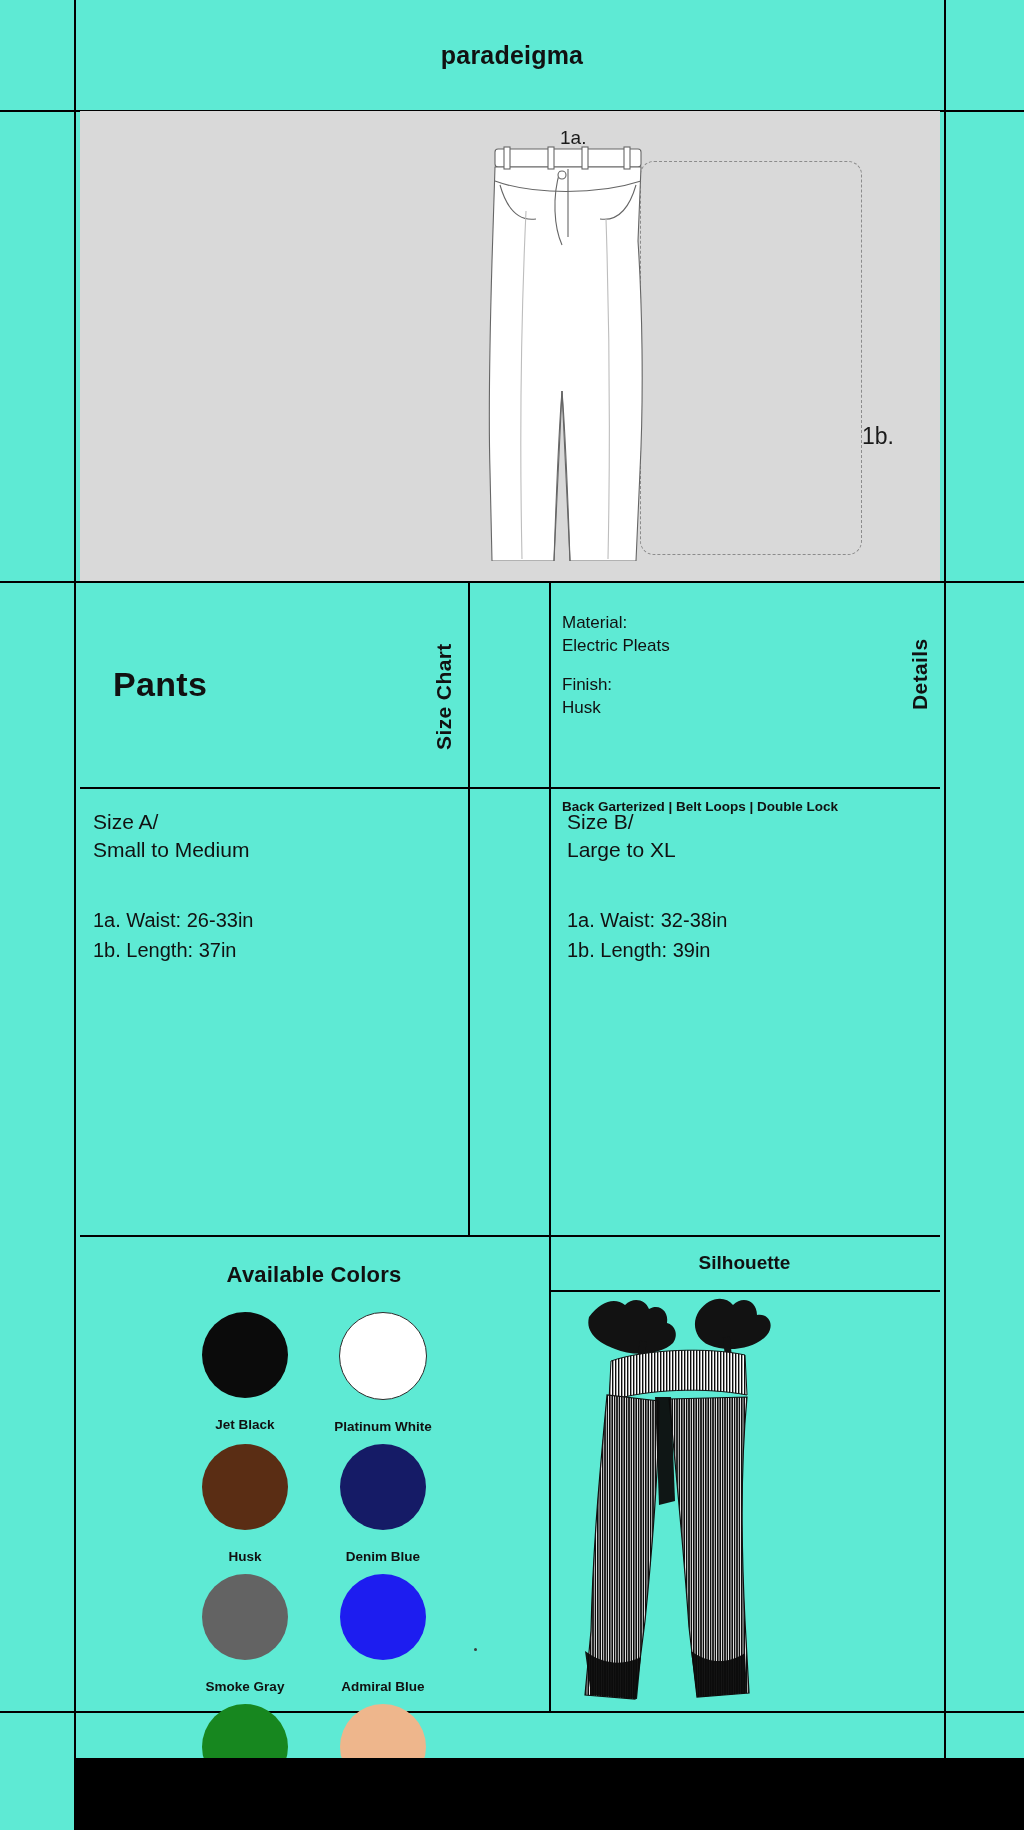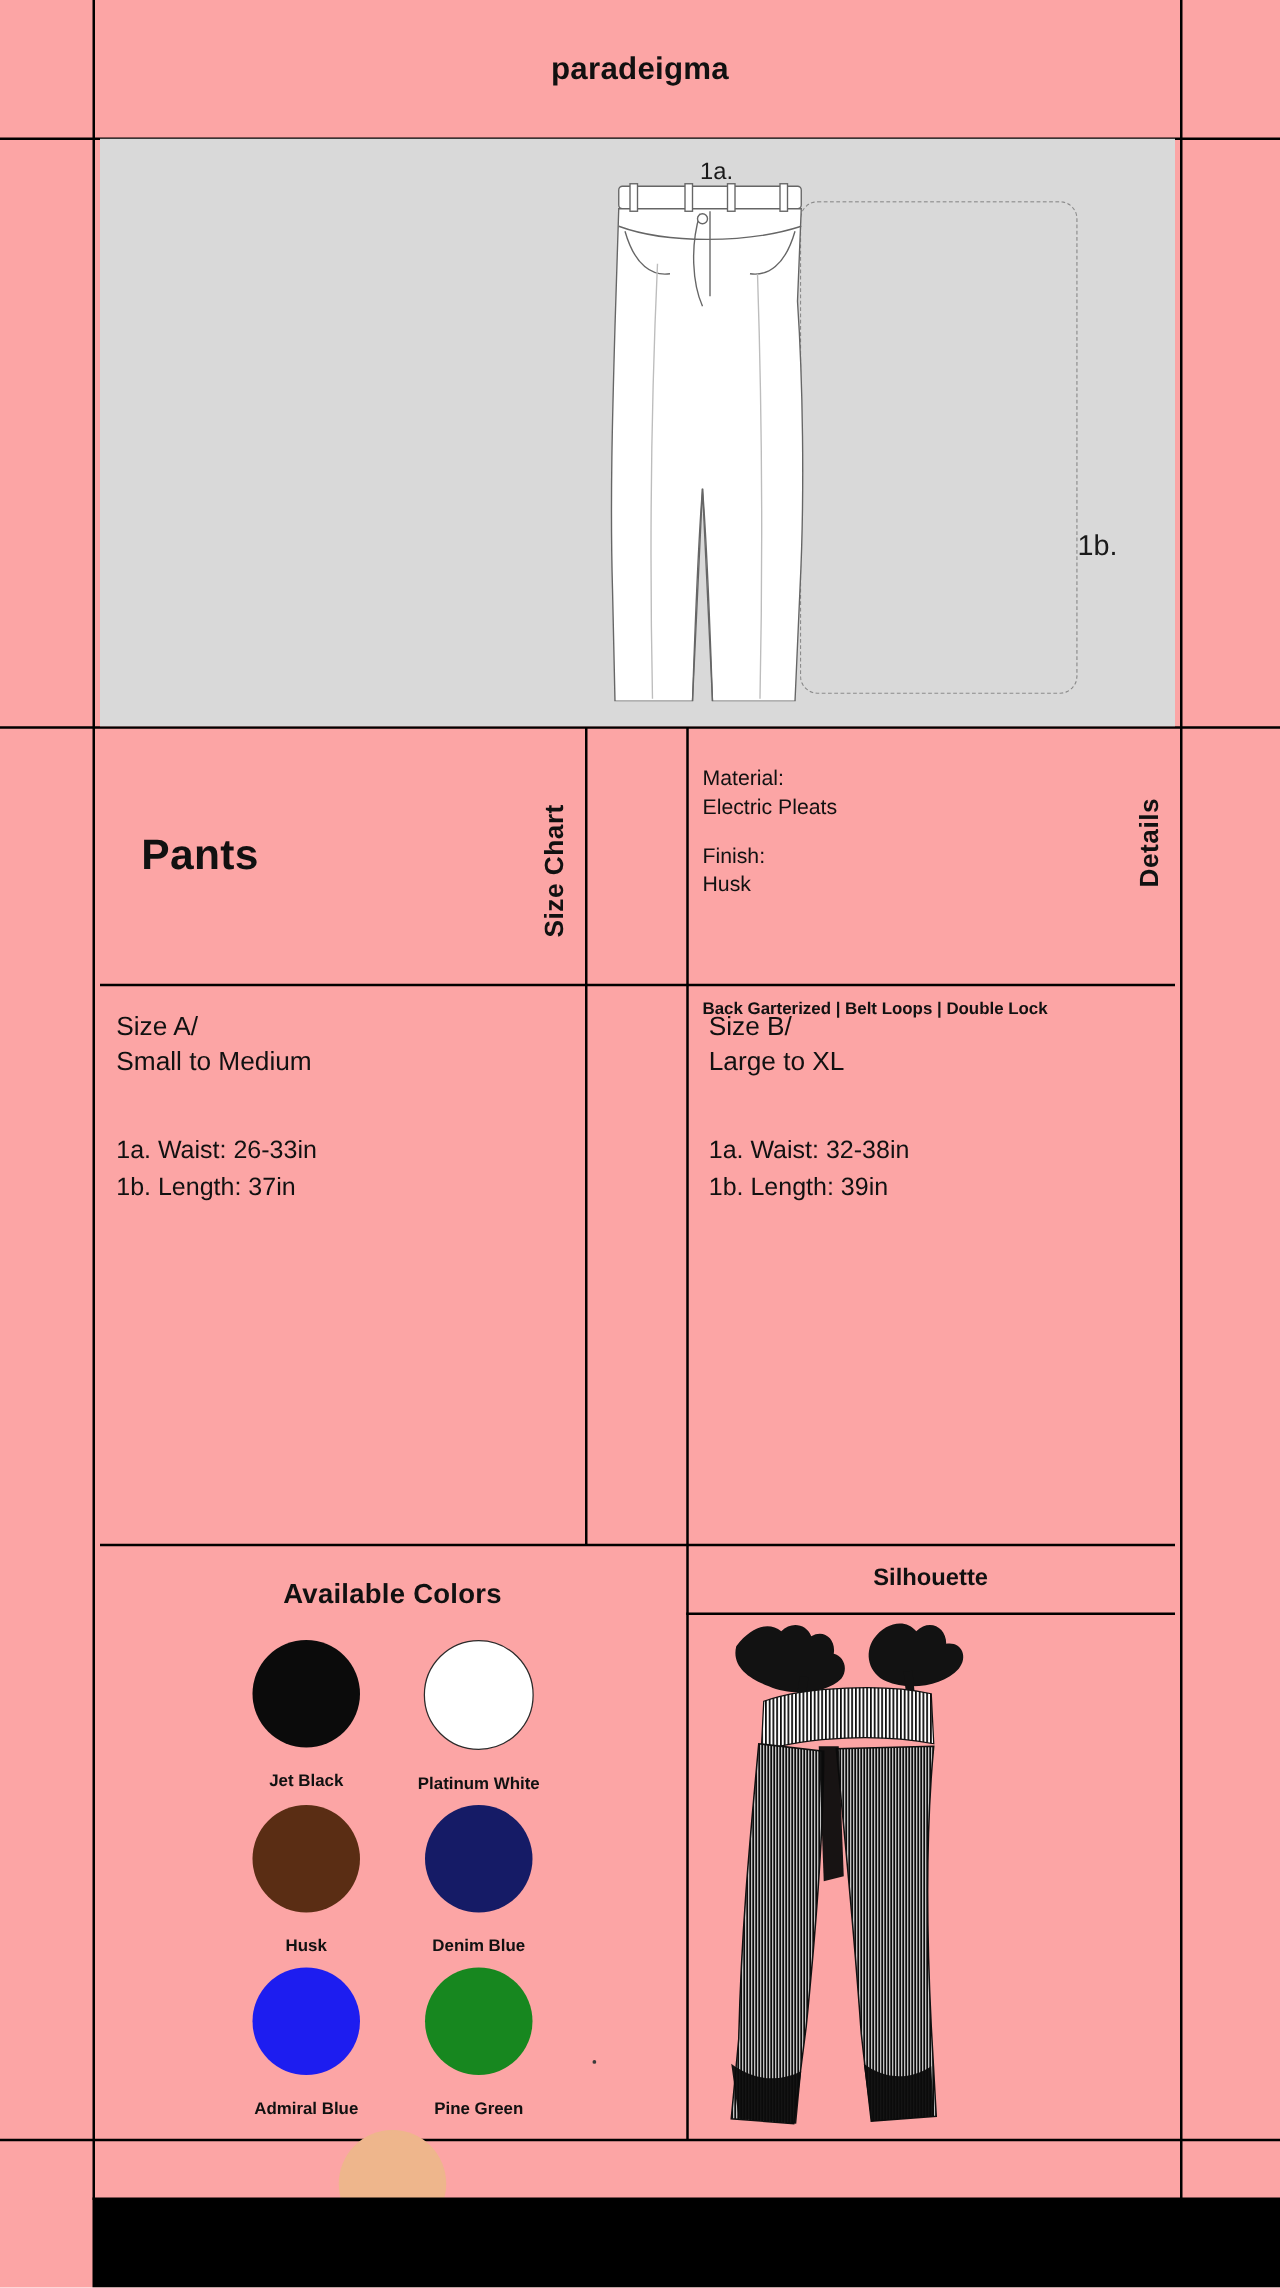--- a/index.html
+++ b/index.html
@@ -14,21 +14,21 @@
     font-family: "Liberation Sans", sans-serif;
     color: #111111;
     overflow: hidden;
   }
 
   .page {
     position: absolute;
     left: 0; top: 0;
     width: 1024px;
     height: 1830px;
-    background: #fca5a5;
+    background: #5eead4;
   }
 
   
   .vline {
     position: absolute;
     width: 1.5px;
     background: #000000;
   }
   .hline {
     position: absolute;
@@ -365,20 +365,24 @@
           <div class="swatch-dot bordered" style="background: rgb(255, 255, 255);"></div>
           <div class="swatch-name">Platinum White</div>
         </div>
         <div class="swatch">
           <div class="swatch-dot" style="background: rgb(90, 45, 20);"></div>
           <div class="swatch-name">Husk</div>
         </div>
         <div class="swatch">
           <div class="swatch-dot" style="background: rgb(21, 27, 102);"></div>
           <div class="swatch-name">Denim Blue</div>
+        </div>
+        <div class="swatch">
+          <div class="swatch-dot" style="background: rgb(99, 99, 99);"></div>
+          <div class="swatch-name">Smoke Gray</div>
         </div>
         <div class="swatch">
           <div class="swatch-dot" style="background: rgb(29, 29, 240);"></div>
           <div class="swatch-name">Admiral Blue</div>
         </div>
         <div class="swatch">
           <div class="swatch-dot" style="background: rgb(23, 135, 31);"></div>
           <div class="swatch-name">Pine Green</div>
         </div>
         <div class="swatch">

